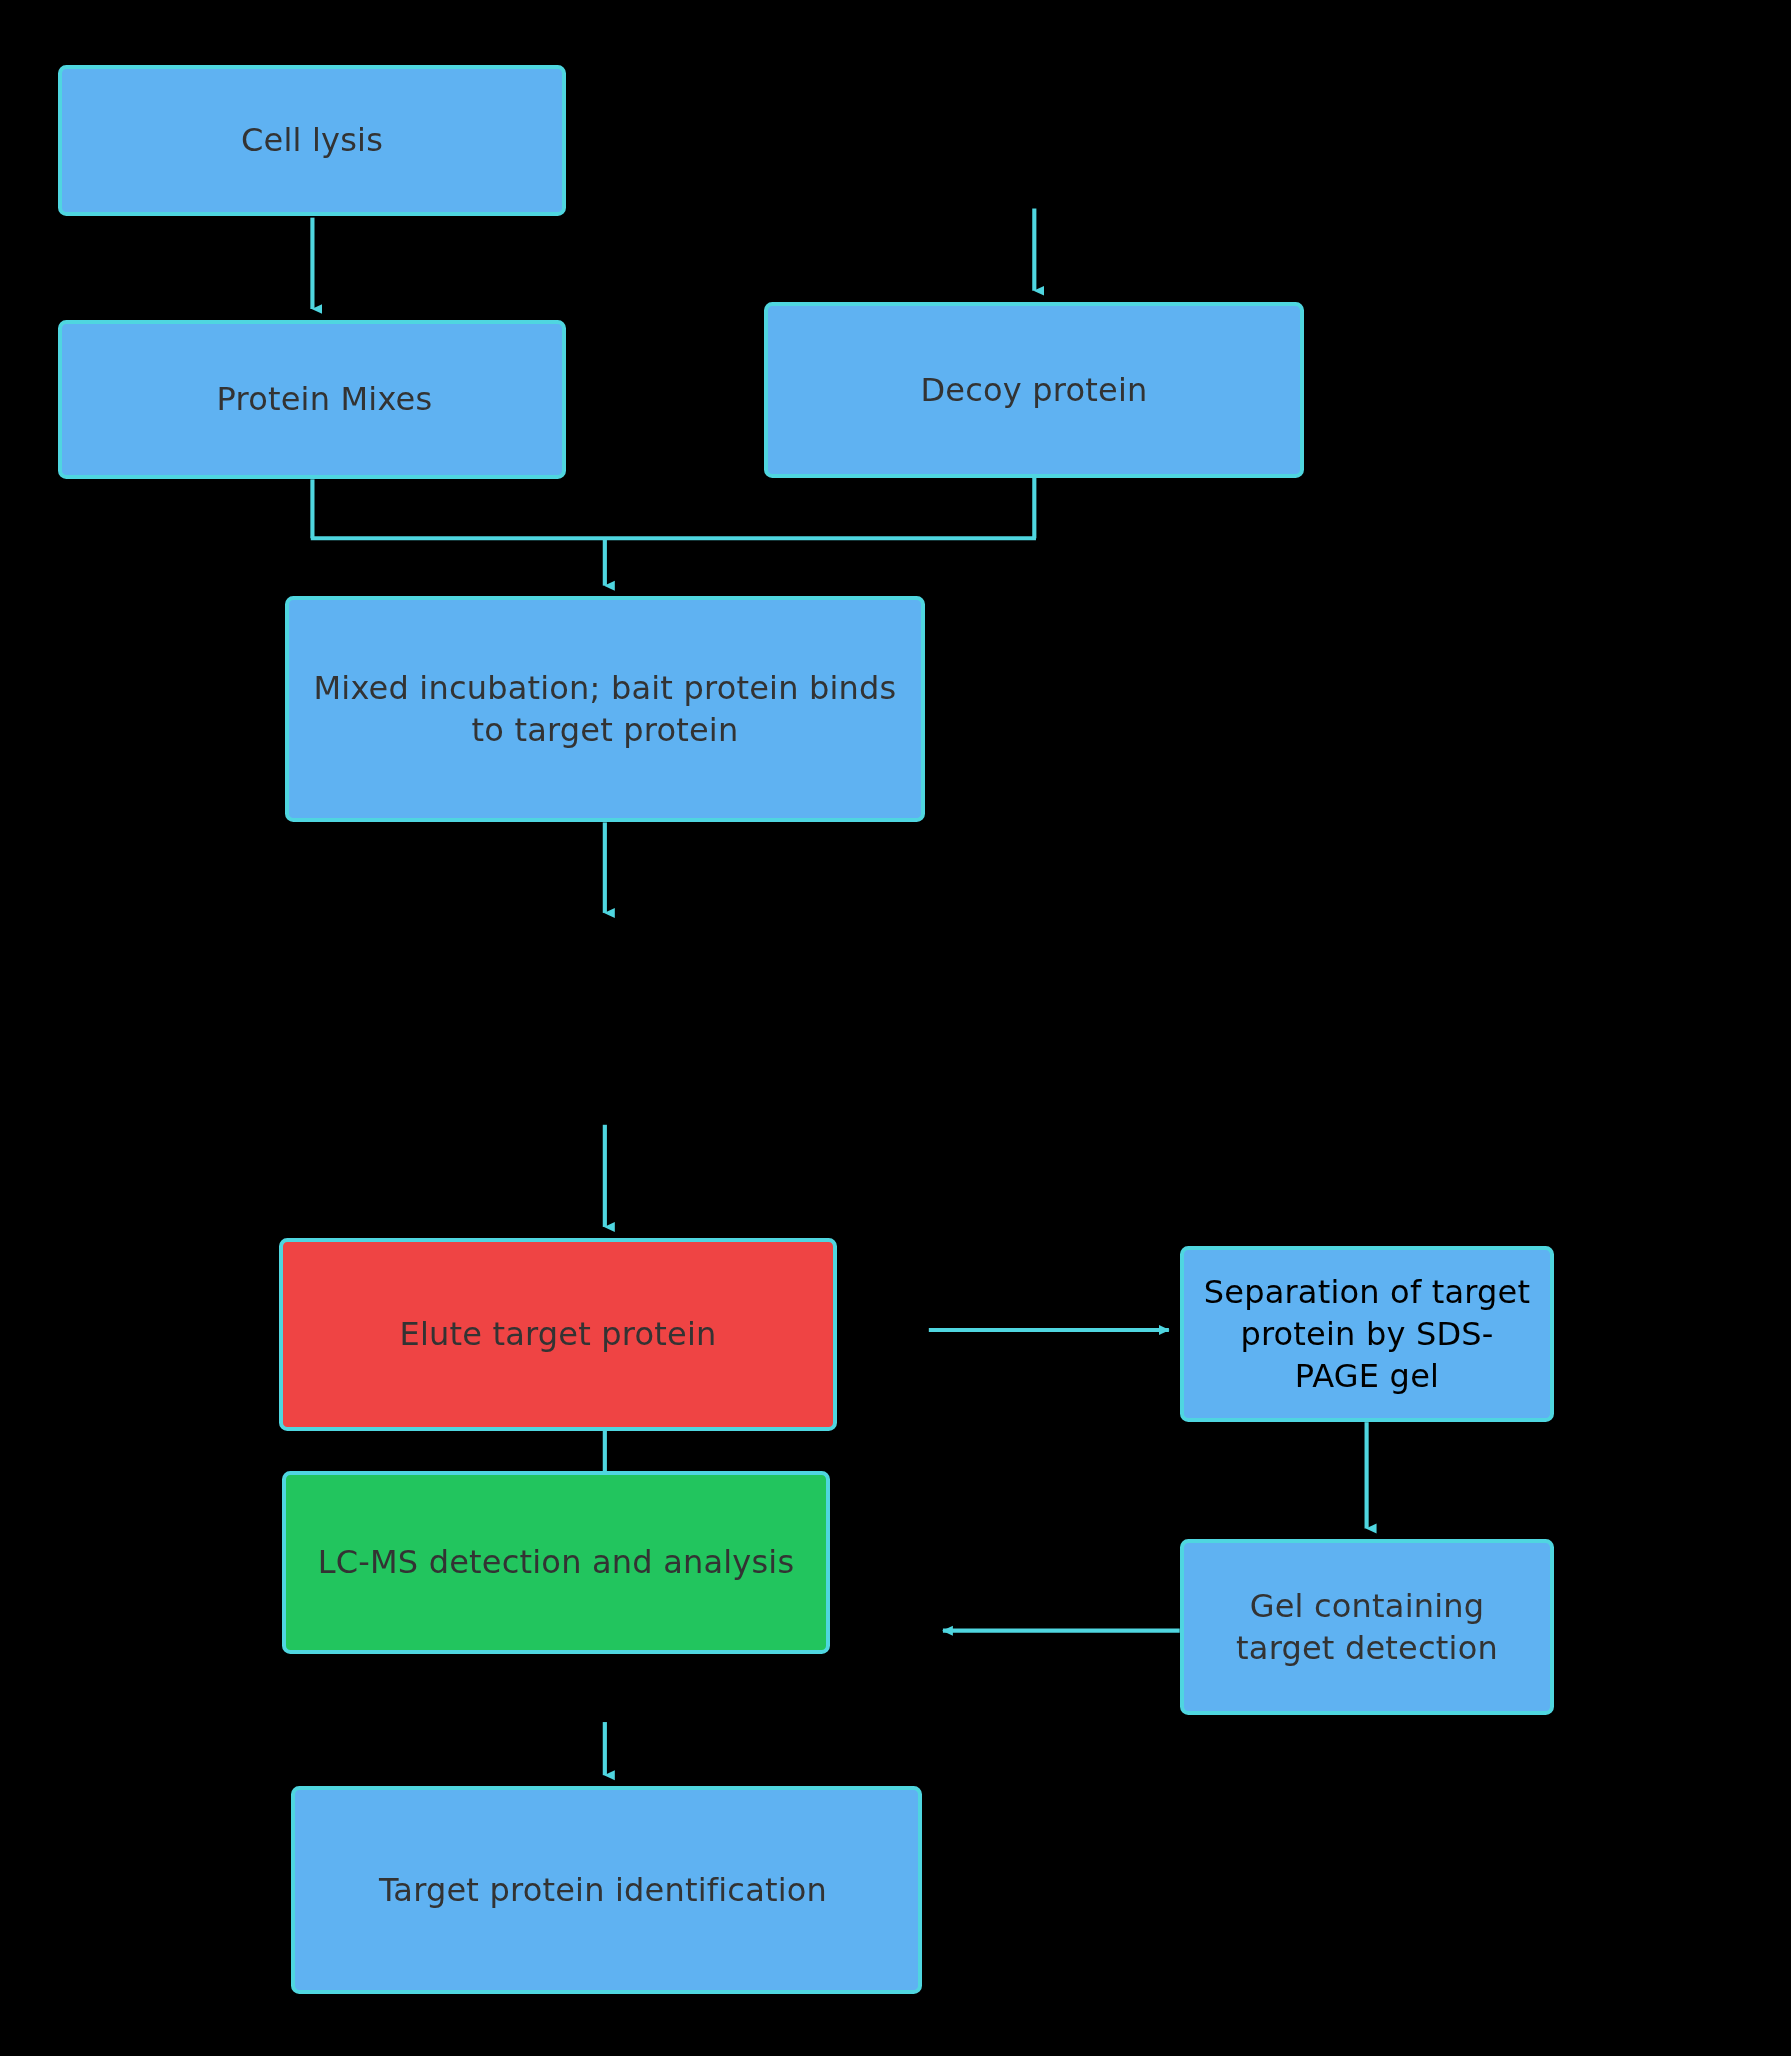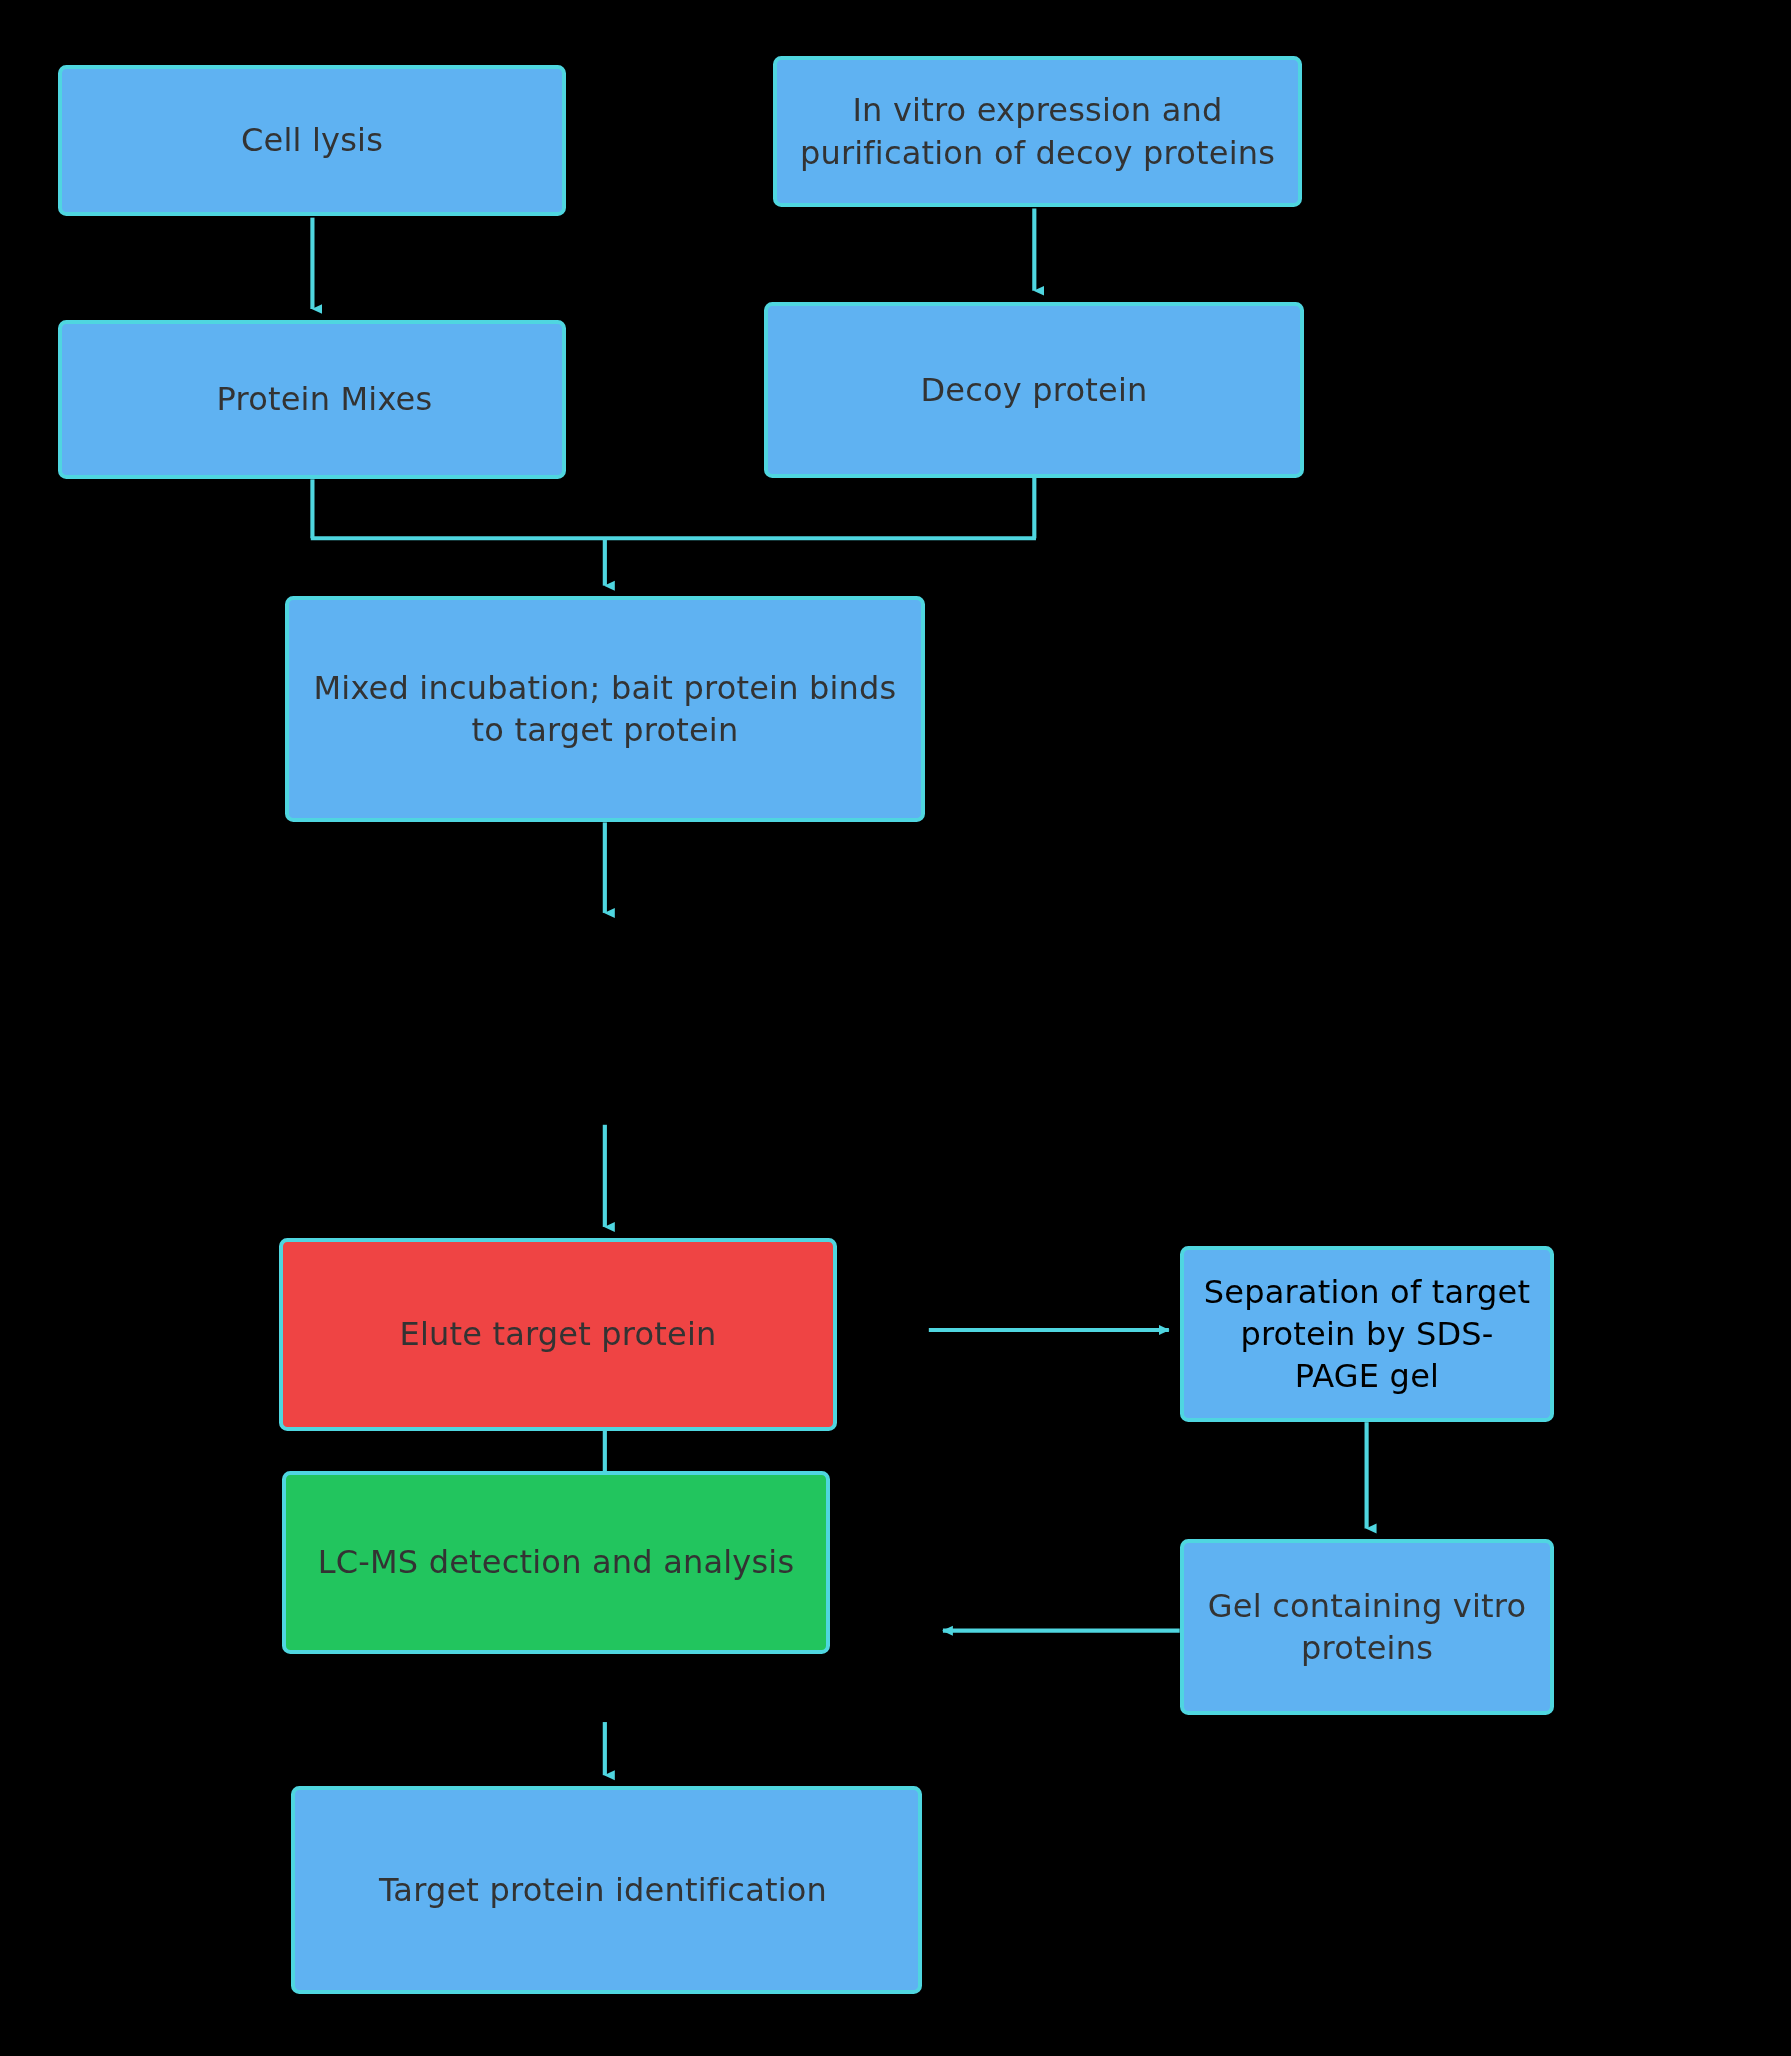--- a/index.html
+++ b/index.html
@@ -84,24 +84,20 @@
 
       <line x1="1420" y1="1963" x2="1135" y2="1963" marker-end="url(#ah-left)"></line>
 
       <line x1="728" y1="2073" x2="728" y2="2137" marker-end="url(#ah-down)"></line>
     </g>
   </svg>
 
   <div class="node" style="left: 58px; top: 65px; width: 508px; height: 151px; background: rgb(95, 178, 242); border-color: rgb(79, 214, 224); color: rgb(51, 51, 51);">
     <span>Cell lysis</span>
   </div>
-  <div class="node" style="left: 773px; top: 56px; width: 529px; height: 151px; background: rgb(95, 178, 242); border-color: rgb(79, 214, 224); color: rgb(51, 51, 51);">
-    <span>In vitro expression and
-purification of decoy proteins</span>
-  </div>
   <div class="node" style="left: 58px; top: 320px; width: 508px; height: 159px; background: rgb(95, 178, 242); border-color: rgb(79, 214, 224); color: rgb(51, 51, 51); padding-left: 40px;">
     <span>Protein Mixes</span>
   </div>
   <div class="node" style="left: 764px; top: 302px; width: 540px; height: 176px; background: rgb(95, 178, 242); border-color: rgb(79, 214, 224); color: rgb(51, 51, 51);">
     <span>Decoy protein</span>
   </div>
   <div class="node" style="left: 285px; top: 596px; width: 640px; height: 226px; background: rgb(95, 178, 242); border-color: rgb(79, 214, 224); color: rgb(51, 51, 51);">
     <span>Mixed incubation; bait protein binds
 to target protein</span>
   </div>
@@ -109,20 +105,20 @@
     <span>Elute target protein</span>
   </div>
   <div class="node" style="left: 1180px; top: 1246px; width: 374px; height: 176px; background: rgb(95, 178, 242); border-color: rgb(79, 214, 224); color: #000000;">
     <span>Separation of target
 protein by SDS-PAGE gel</span>
   </div>
   <div class="node" style="left: 282px; top: 1471px; width: 548px; height: 183px; background: #22c55e; border-color: rgb(79, 214, 224); color: rgb(51, 51, 51);">
     <span>LC-MS detection and analysis</span>
   </div>
   <div class="node" style="left: 1180px; top: 1539px; width: 374px; height: 176px; background: rgb(95, 178, 242); border-color: rgb(79, 214, 224); color: rgb(51, 51, 51);">
-    <span>Gel containing vitro proteins</span>
+    <span>Gel containing target detection</span>
   </div>
   <div class="node" style="left: 291px; top: 1786px; width: 631px; height: 208px; background: rgb(95, 178, 242); border-color: rgb(79, 214, 224); color: rgb(51, 51, 51); padding-left: 8px;">
     <span>Target protein identification</span>
   </div>
 
 </div>
 
 
 </body></html>

